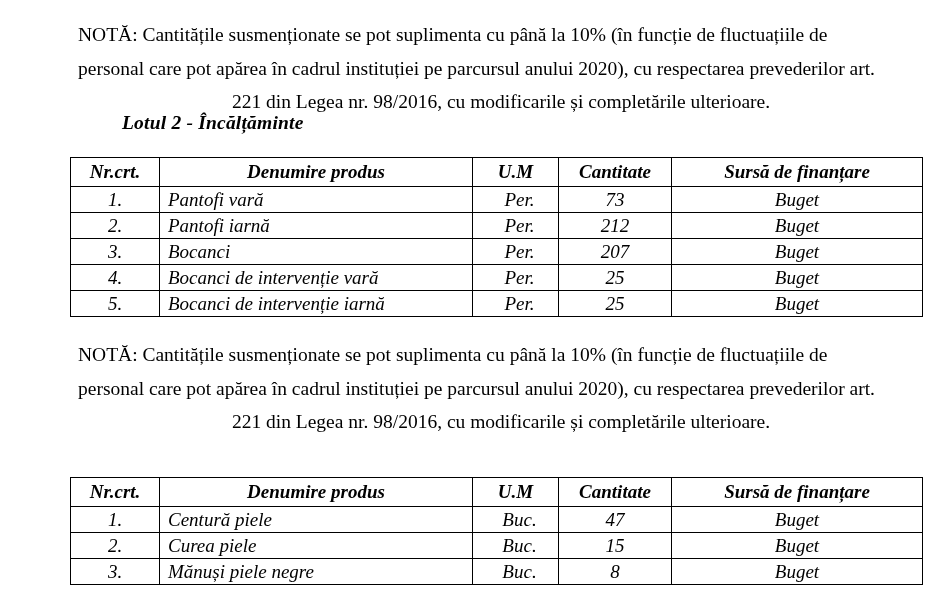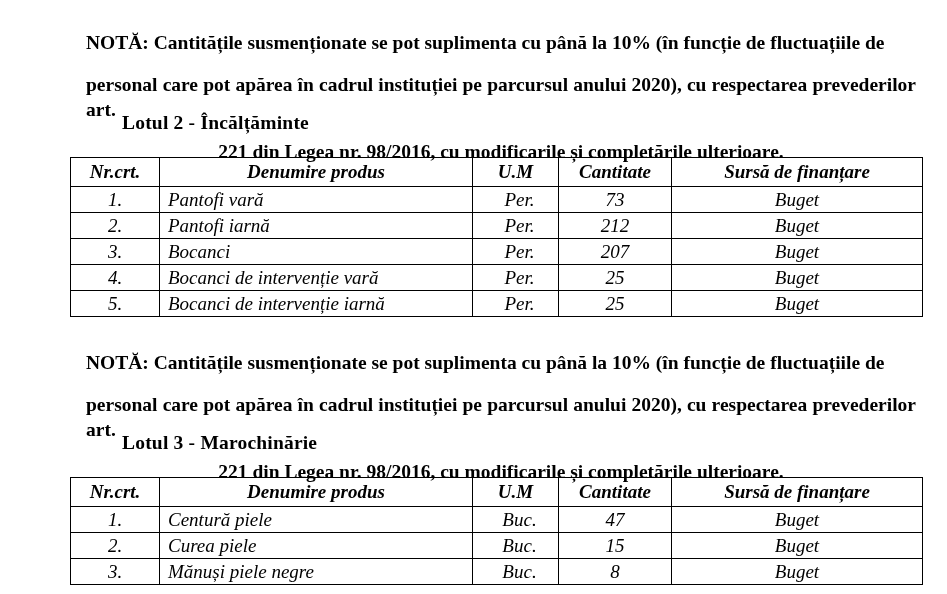--- a/index.html
+++ b/index.html
@@ -24,32 +24,32 @@
   .note {
     position: absolute;
     left: 70px;
     width: 862px;
     font-size: 19.5px;
     line-height: 25.5px;
     text-align: justify;
     text-justify: inter-word;
   }
   .note p {
-    margin: 16px;
-    font-weight: bold;
+    margin: 8px;
   }
   .note .line-last {
     text-align: center;
   }
   .lot-title {
     position: absolute;
     left: 122px;
     font-size: 19.5px;
     font-weight: bold;
     letter-spacing: 0.2px;
+    font-style: italic;
   }
   table.grid {
     position: absolute;
     border-collapse: collapse;
     table-layout: fixed;
     font-size: 19px;
   }
   table.grid th, table.grid td {
     border: 1.4px solid #000000;
     padding: 0;
@@ -138,21 +138,20 @@
       </tr>
     </tbody>
   </table>
 
   <div class="note" id="note2">
     <p>NOTĂ: Cantitățile susmenționate se pot suplimenta cu până la 10% (în funcție de fluctuațiile de</p>
     <p>personal care pot apărea în cadrul instituției pe parcursul anului 2020), cu respectarea prevederilor art.</p>
     <p class="line-last">221 din Legea  nr. 98/2016, cu modificarile și completările ulterioare.</p>
   </div>
 
-  <div class="lot-title" id="lot2">Lotul 3 - Marochinărie</div>
 
   <table class="grid" id="table2">
     <thead>
       <tr>
         <th class="c-nr">Nr.crt.</th>
         <th class="c-den">Denumire produs</th>
         <th class="c-um">U.M</th>
         <th class="c-cant">Cantitate</th>
         <th class="c-sursa">Sursă de finanțare</th>
       </tr>

